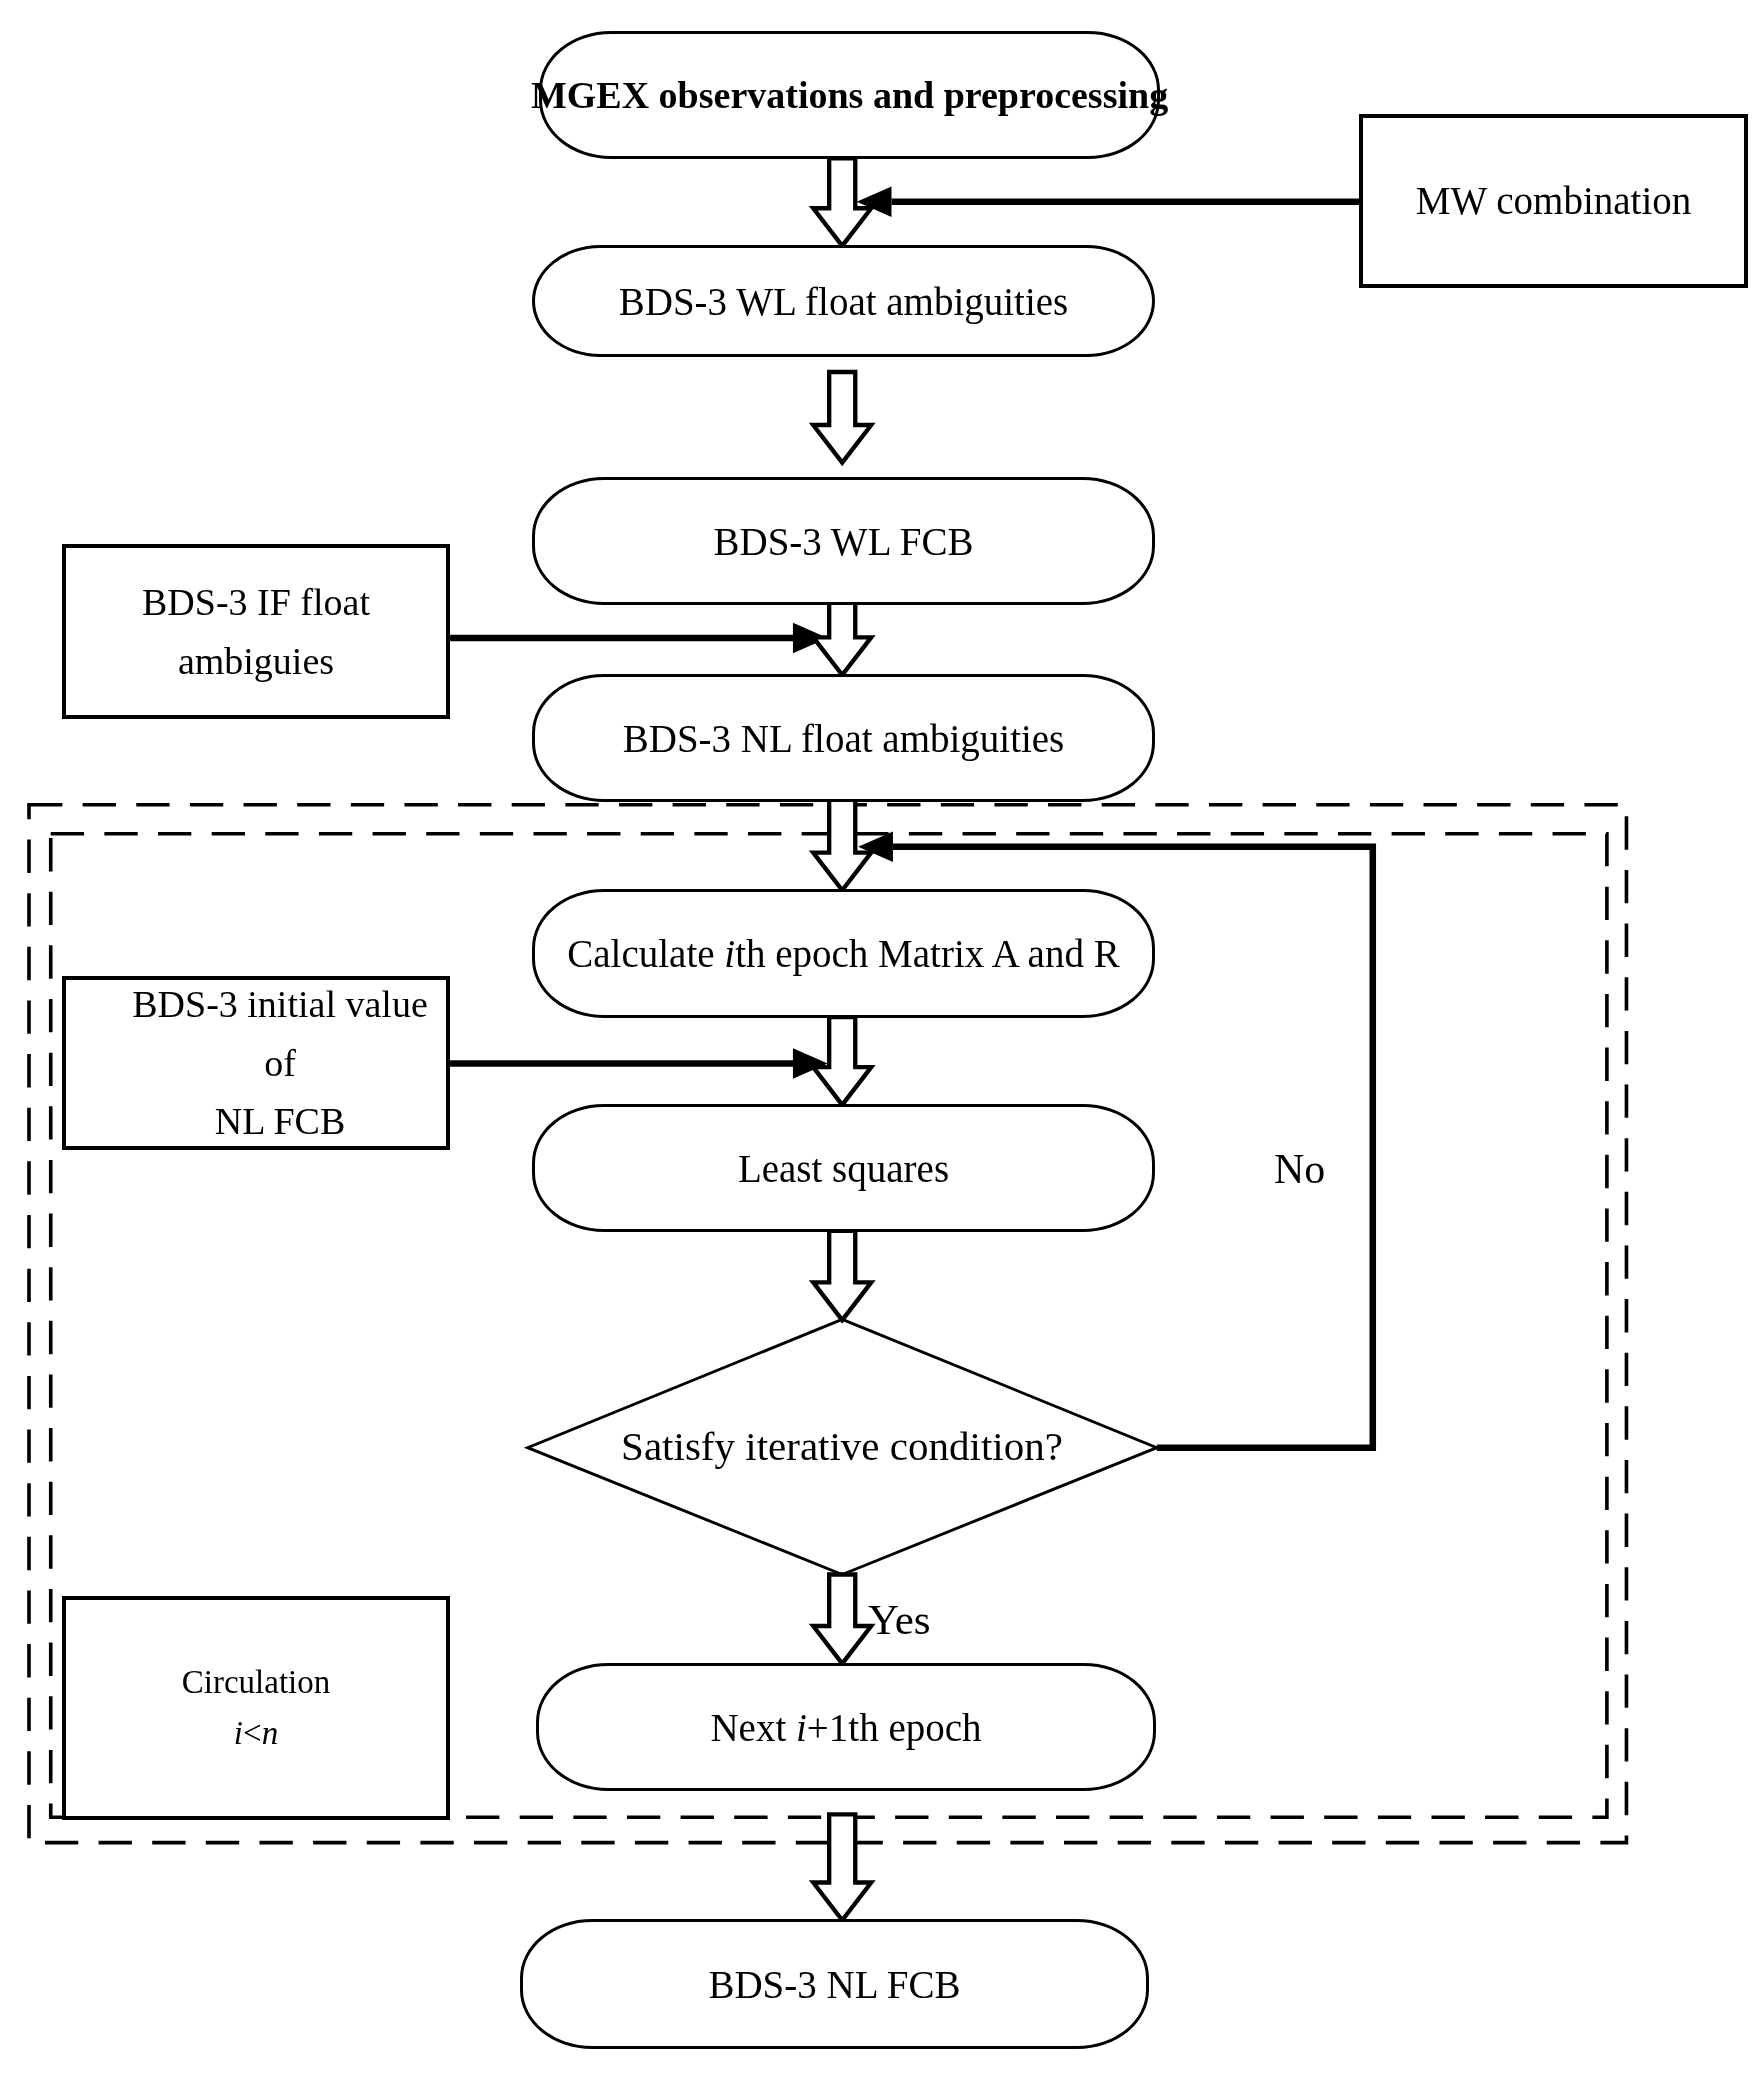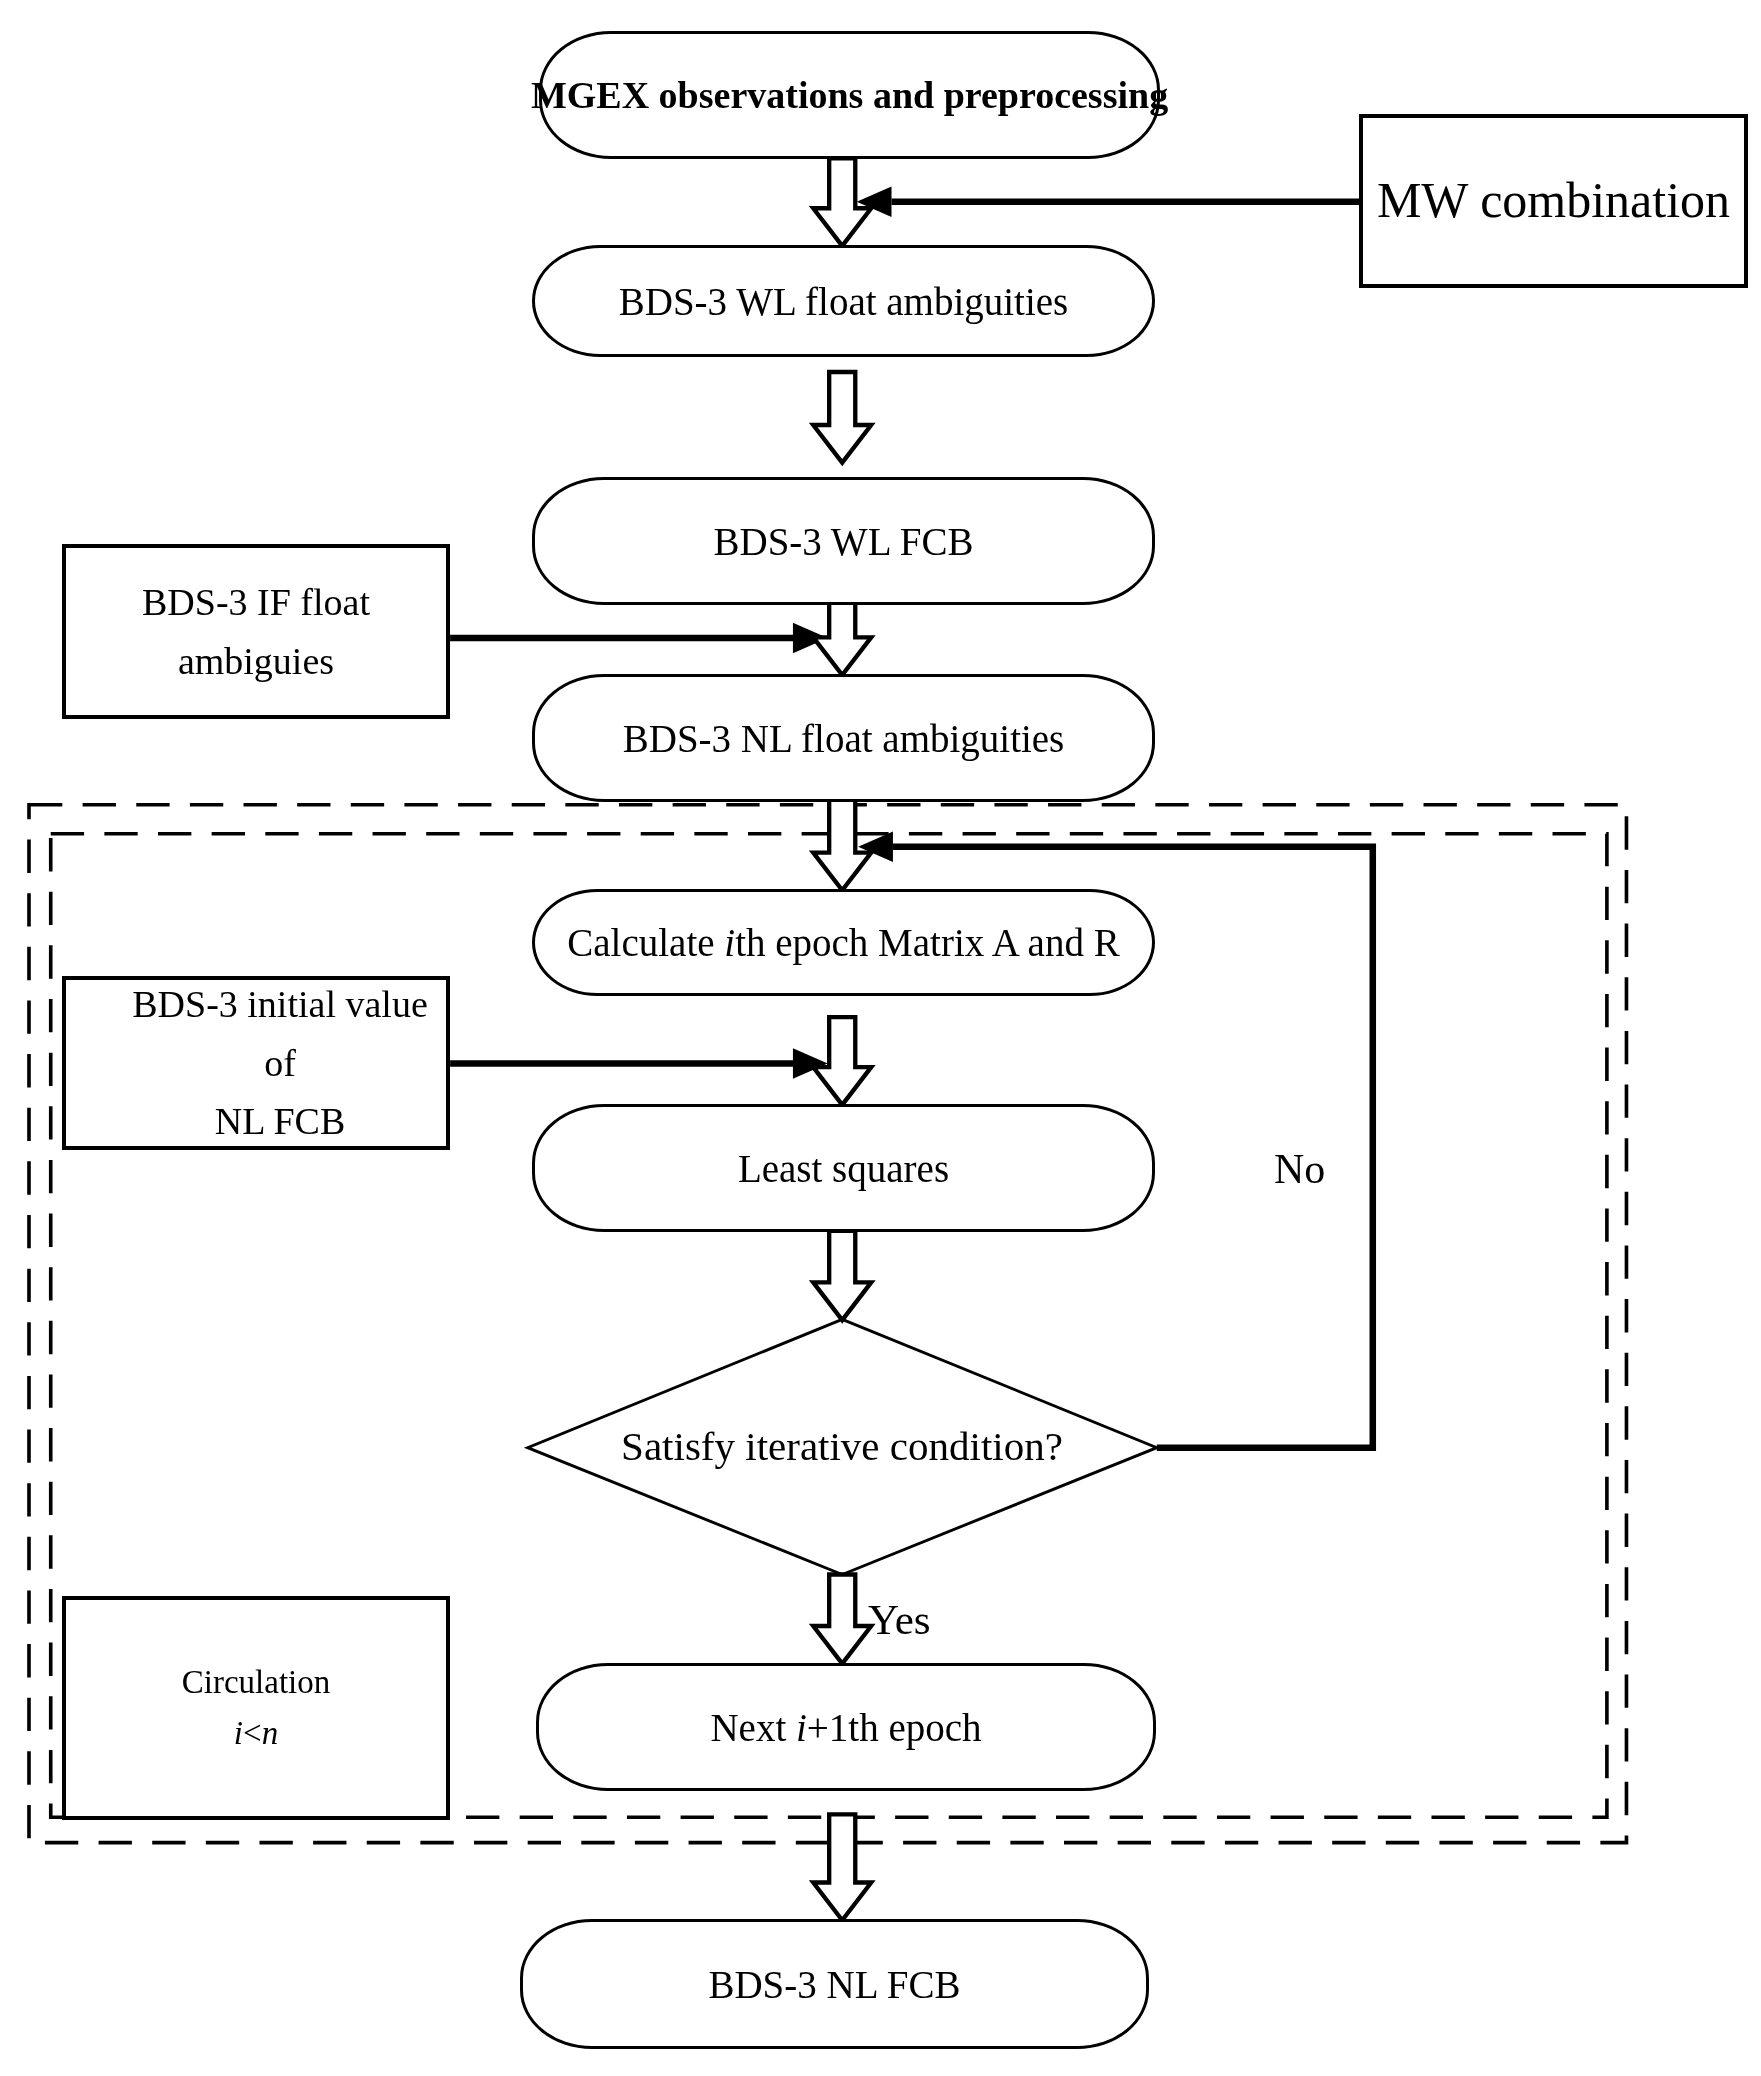--- a/index.html
+++ b/index.html
@@ -97,37 +97,37 @@
   </div>
 
   <div class="rbox" style="left:532px; top:477px; width:623px; height:128px;">
     <span>BDS-3 WL FCB</span>
   </div>
 
   <div class="rbox" style="left:532px; top:674px; width:623px; height:128px;">
     <span>BDS-3 NL float ambiguities</span>
   </div>
 
-  <div class="rbox" style="left:532px; top:889px; width:623px; height:107px;">
+  <div class="rbox" style="left:532px; top:889px; width:623px; height:129px;">
     <span><span>Calculate </span><i>i</i><span>th epoch Matrix A and R</span></span>
   </div>
 
   <div class="rbox" style="left:532px; top:1104px; width:623px; height:128px;">
     <span>Least squares</span>
   </div>
 
   <div class="rbox" style="left:536px; top:1663px; width:620px; height:128px;">
     <span><span>Next </span><i>i</i><span>+1th epoch</span></span>
   </div>
 
   <div class="rbox" style="left:520px; top:1919px; width:629px; height:130px;">
     <span>BDS-3 NL FCB</span>
   </div>
 
-  <div class="sbox" style="left:1359px; top:114px; width:389px; height:174px; font-size:50px;">
+  <div class="sbox" style="left:1359px; top:114px; width:389px; height:174px; font-size:39px;">
     <span>MW combination</span>
   </div>
 
   <div class="sbox" style="left:62px; top:544px; width:388px; height:175px;">
     <span>BDS-3 IF float</span>
     <span>ambiguies</span>
   </div>
 
   <div class="sbox" style="left:62px; top:976px; width:388px; height:174px;padding-left:48px;">
     <span>BDS-3 initial value of</span>

